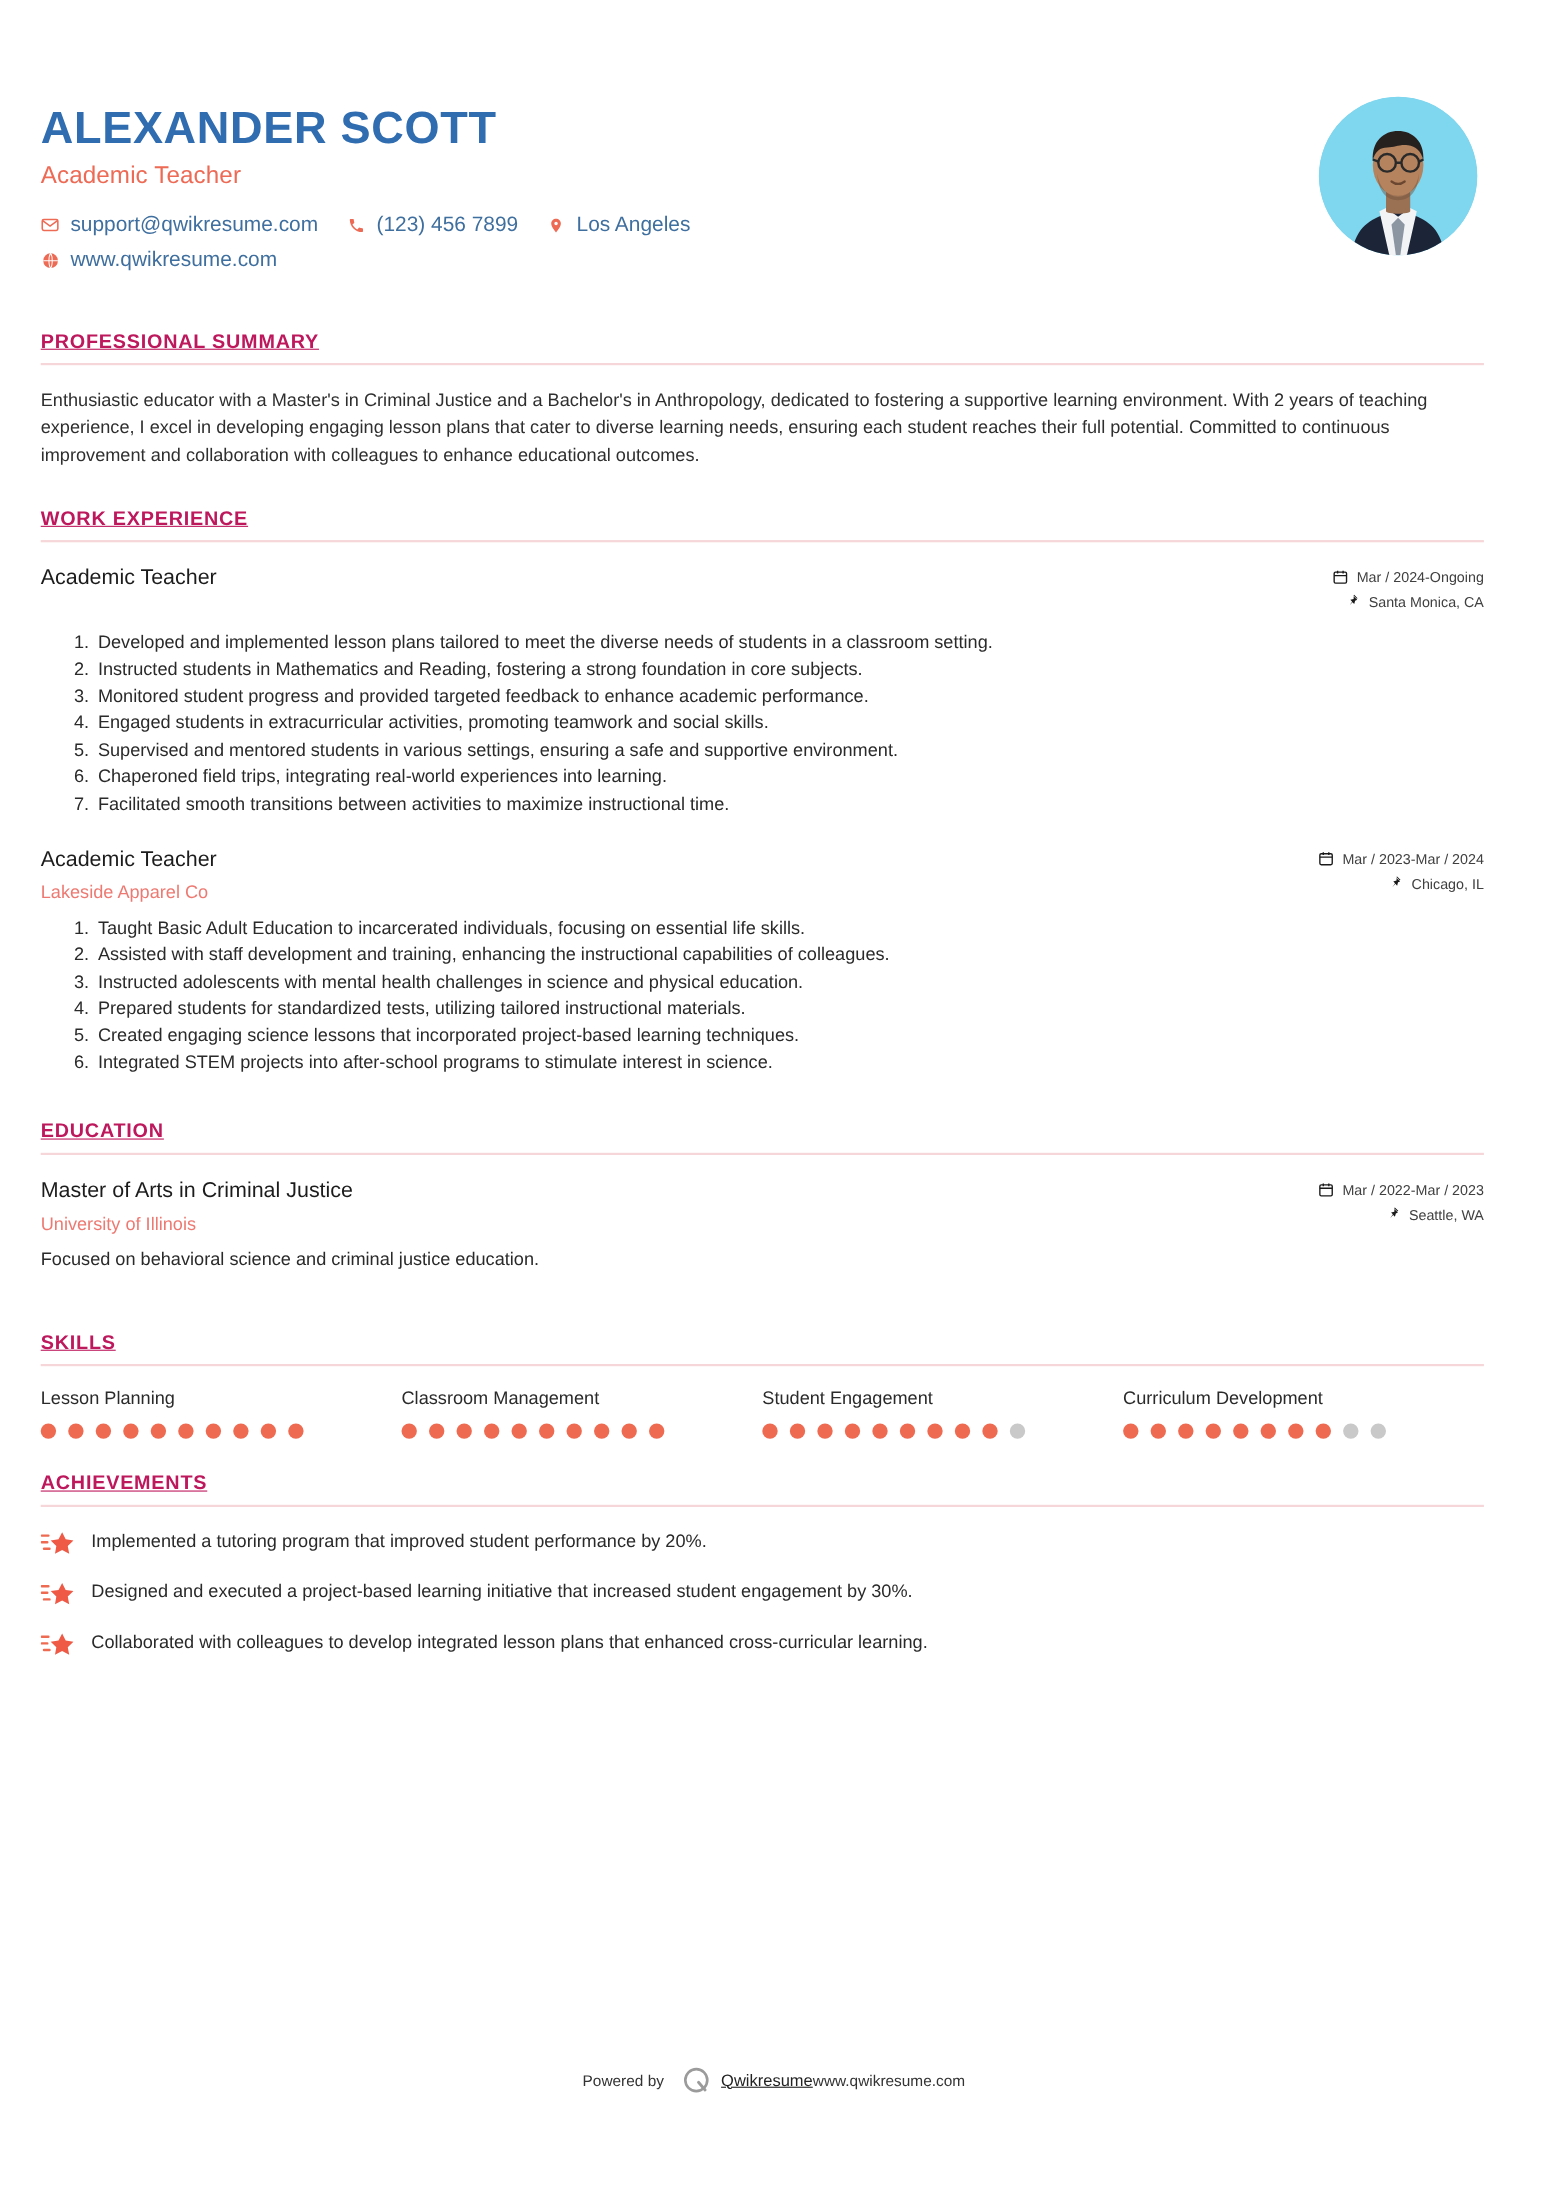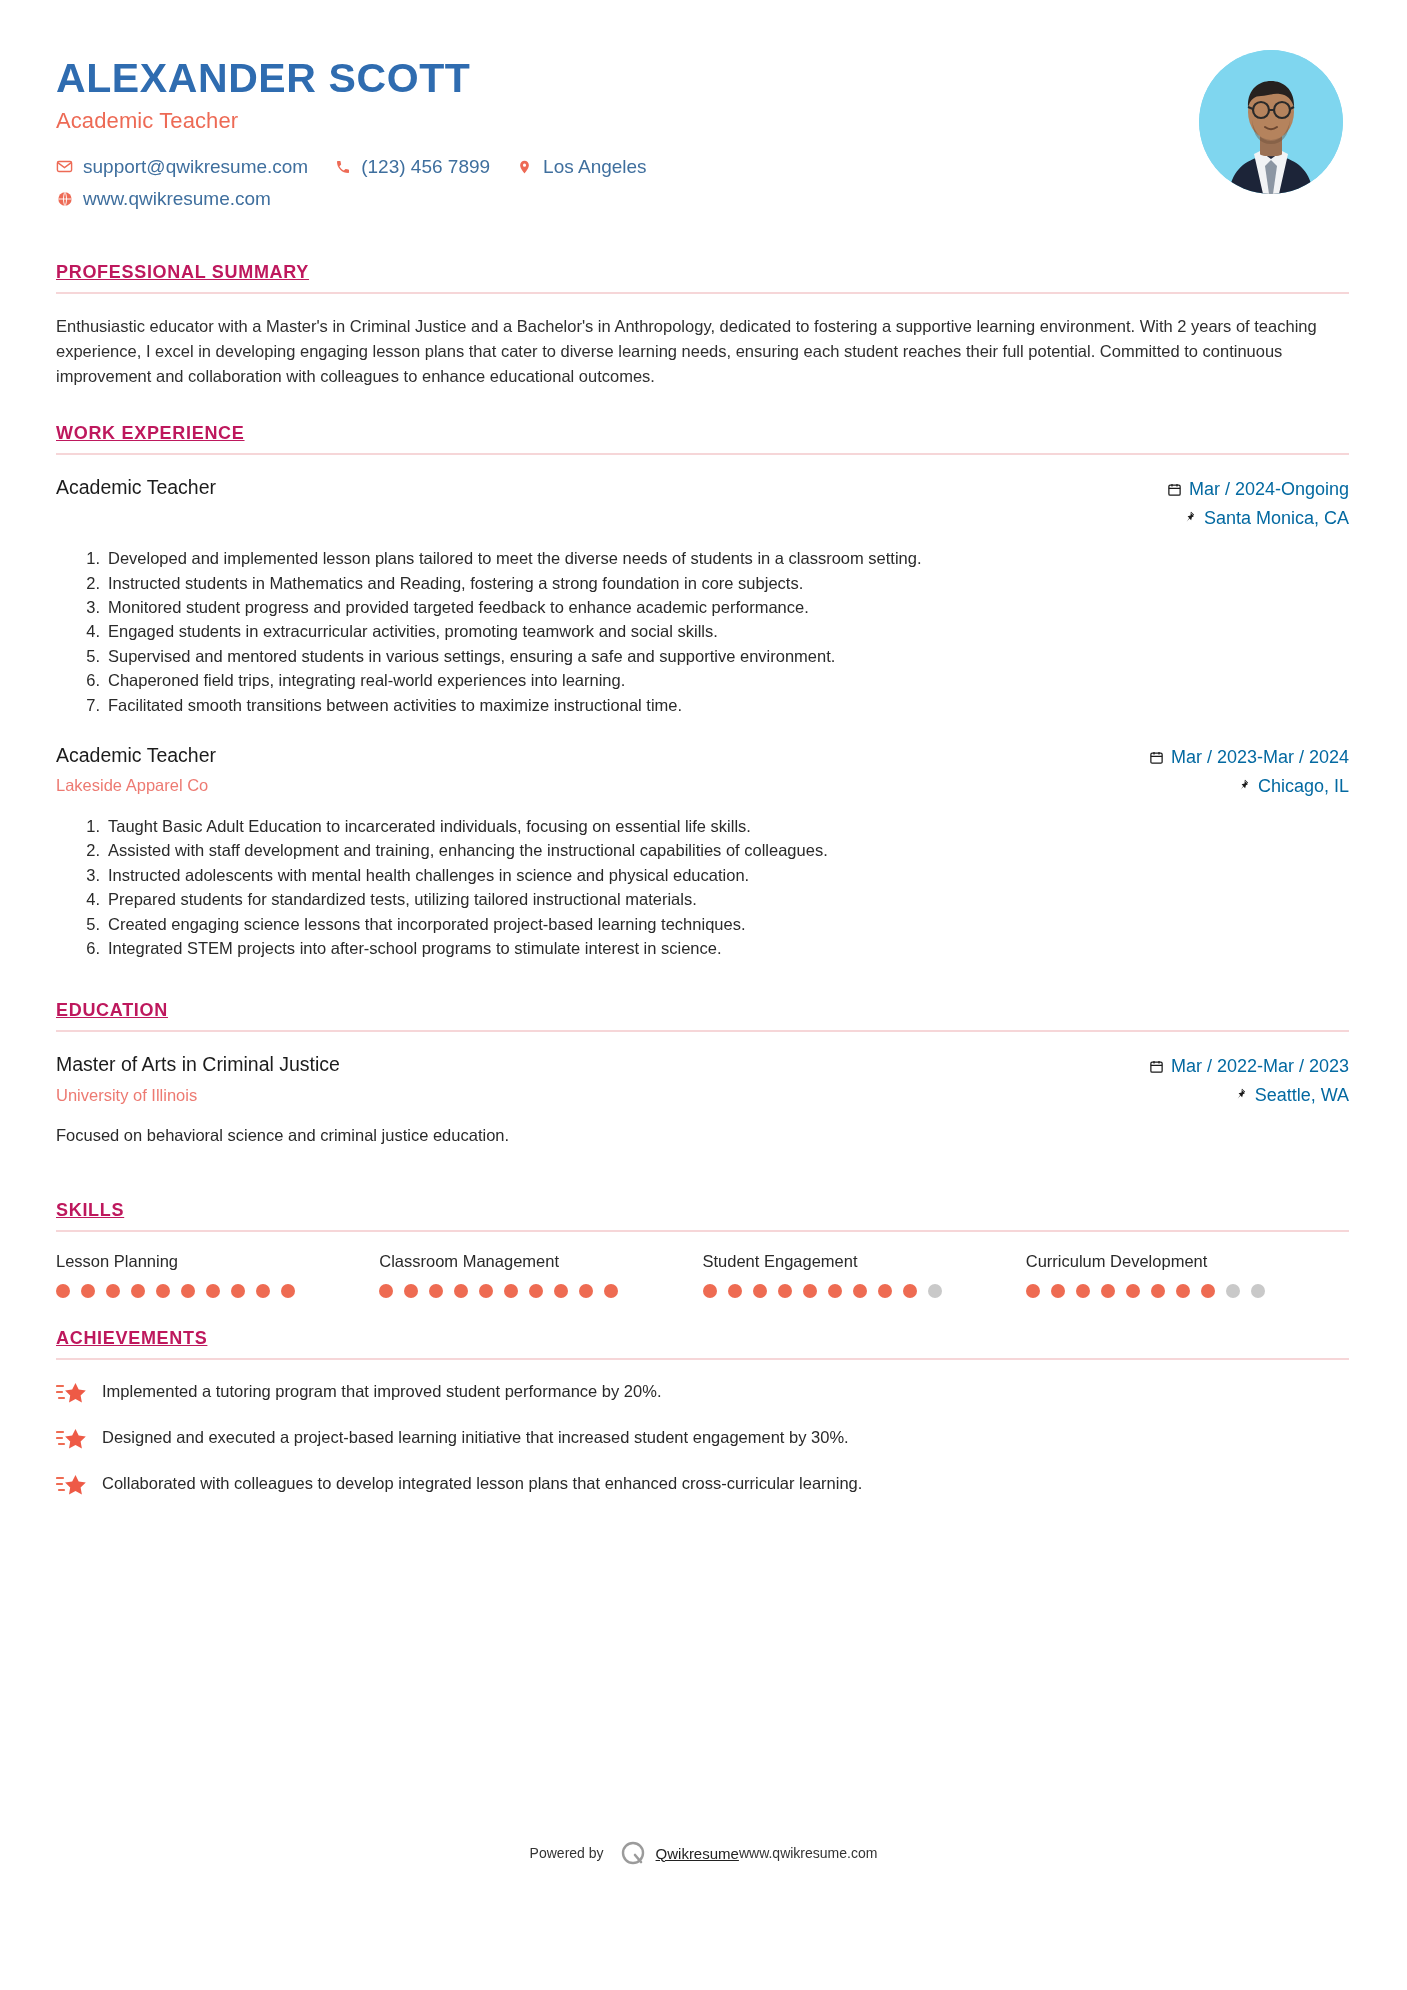--- a/index.html
+++ b/index.html
@@ -10,22 +10,23 @@
     background: #ffffff;
     font-family: "Liberation Sans", sans-serif;
     color: #2d2d2d;
     position: relative;
     overflow: hidden;
   }
 
   .page {
     width: 1407px;
     height: 1910px;
-    padding: 50px 58px 0 56px;
+    padding: 50px 58px 0 37px;
     position: relative;
+    margin-top: 38px;
   }
 
   
   .header {
     display: flex;
     justify-content: space-between;
     align-items: flex-start;
     margin-bottom: 42px;
   }
   .header-left { padding-top: 6px; }
@@ -131,22 +132,22 @@
   }
   .entry-right {
     flex: 0 0 auto;
     text-align: right;
     padding-top: 4px;
   }
   .meta-line {
     display: flex;
     align-items: center;
     justify-content: flex-end;
-    font-size: 18px;
-    color: #0369a1;
+    font-size: 13px;
+    color: #404040;
     margin-bottom: 8px;
     white-space: nowrap;
   }
   .meta-line .m-icon {
     display: inline-flex;
     align-items: center;
     justify-content: center;
     width: 15px;
     height: 15px;
     margin-right: 7px;

